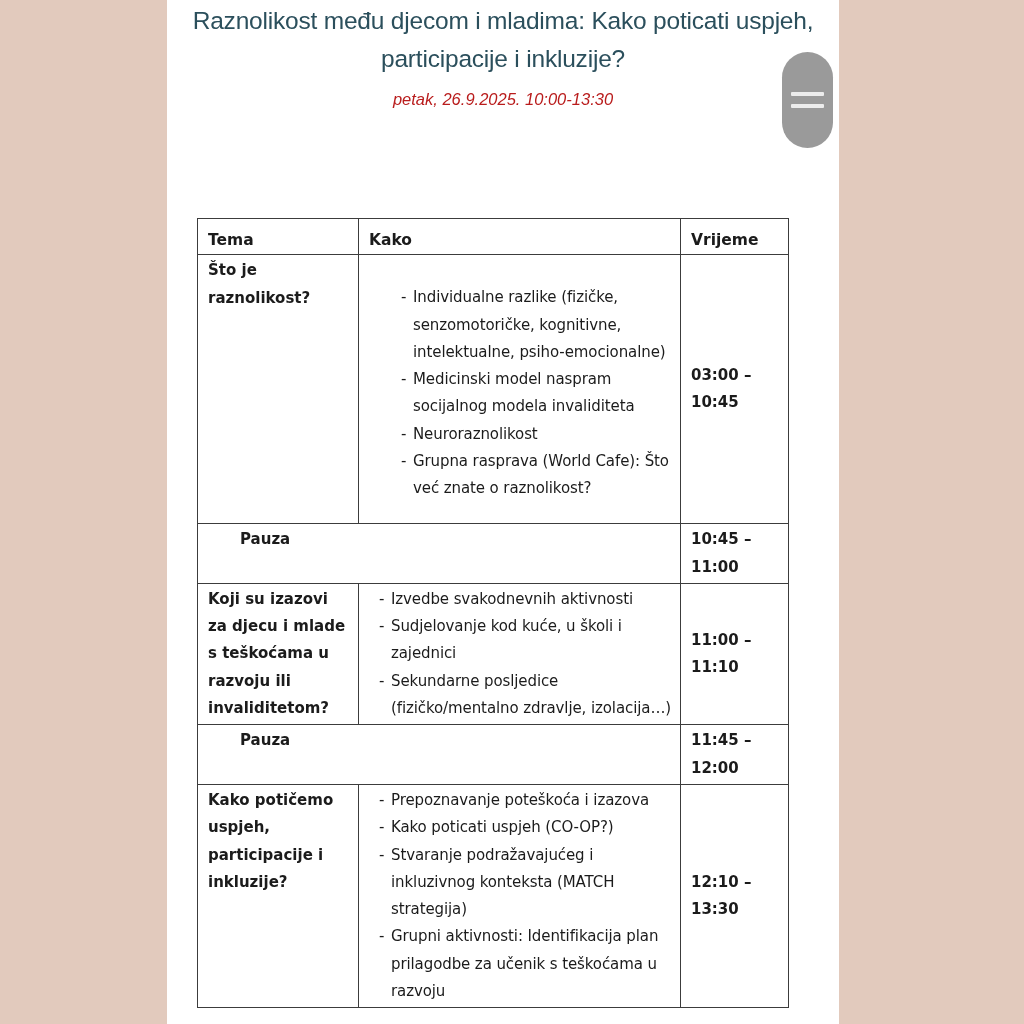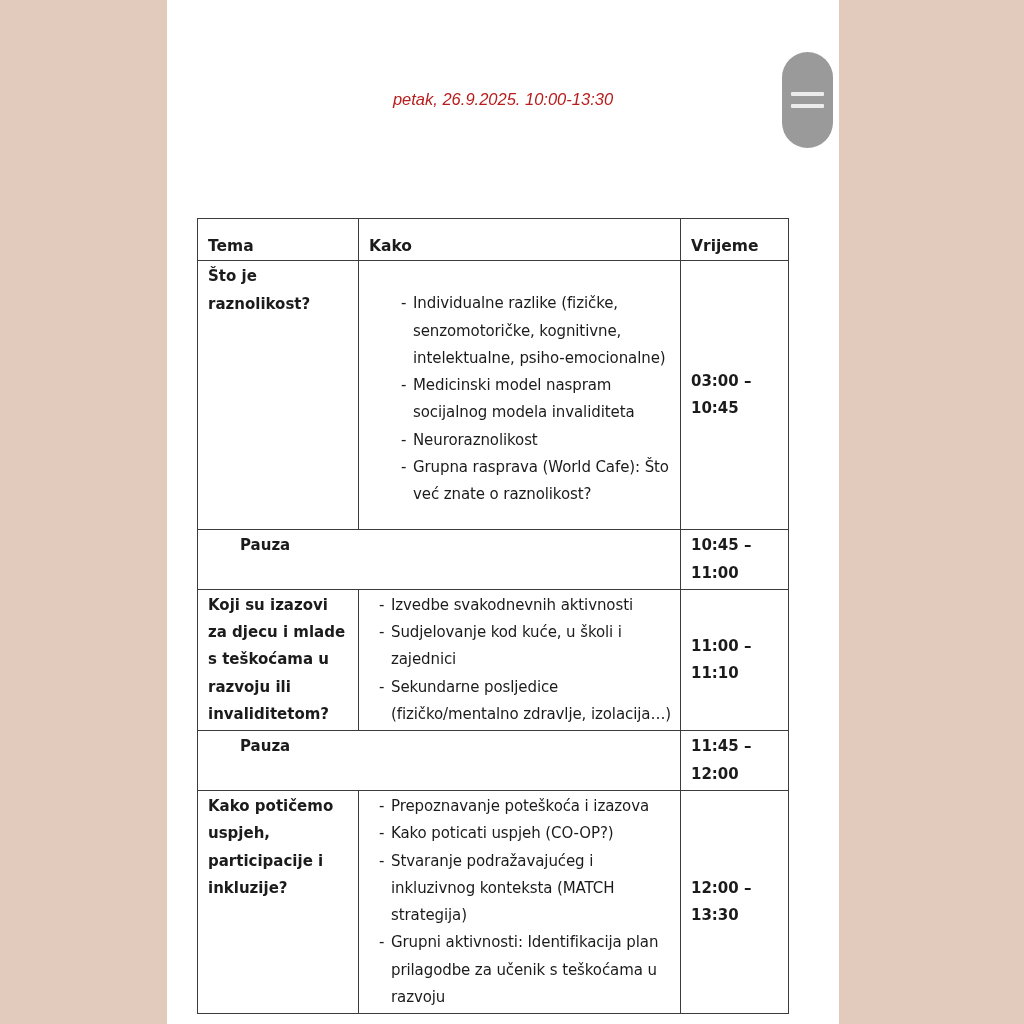--- a/index.html
+++ b/index.html
@@ -84,21 +84,21 @@
     table.agenda td, table.agenda th {
       border: 1.5px solid #3c3c3c;
       vertical-align: top;
       padding: 2px 8px 2px 10px;
       line-height: 27.3px;
       text-align: left;
     }
     table.agenda th {
       font-weight: bold;
       font-size: 15.5px;
-      padding-top: 14px;
+      padding-top: 8px;
       padding-bottom: 0;
       margin-top: 32px;
     }
     col.c-tema { width: 161px; }
     col.c-opis { width: 322px; }
     col.c-vrijeme { width: 108px; }
 
     .tema {
       font-weight: bold;
     }
@@ -133,20 +133,21 @@
     .opis-cell {
       letter-spacing: -0.1px;
     }
     .row-1 td.tema { height: 264px; }
     .row-1 .opis-cell { padding-top: 29px; padding-left: 32px; }
   </style>
 </head>
 <body>
 
 <div class="page">
+  <h1 class="title">Raznolikost među djecom i mladima: Kako poticati uspjeh, participacije i inkluzije?</h1>
   <div class="subtitle">petak, 26.9.2025. 10:00-13:30</div>
 
   <table class="agenda">
     <colgroup>
       <col class="c-tema">
       <col class="c-opis">
       <col class="c-vrijeme">
     </colgroup>
     <thead>
       <tr>
@@ -195,21 +196,21 @@
       <tr>
         <td class="tema">Kako potičemo uspjeh, participacije i inkluzije?</td>
         <td class="opis-cell">
           <ul class="opis">
             <li>Prepoznavanje poteškoća i izazova</li>
             <li>Kako poticati uspjeh (CO-OP?)</li>
             <li>Stvaranje podražavajućeg i inkluzivnog konteksta (MATCH strategija)</li>
             <li>Grupni aktivnosti: Identifikacija plan prilagodbe za učenik s teškoćama u razvoju</li>
           </ul>
         </td>
-        <td class="vrijeme">12:00 – 13:30</td>
+        <td class="vrijeme">12:10 – 13:30</td>
       </tr>
     </tbody>
   </table>
 </div>
 
 <div class="menu-btn">
   <span class="bar b1"></span>
   <span class="bar b2"></span>
 </div>
 

